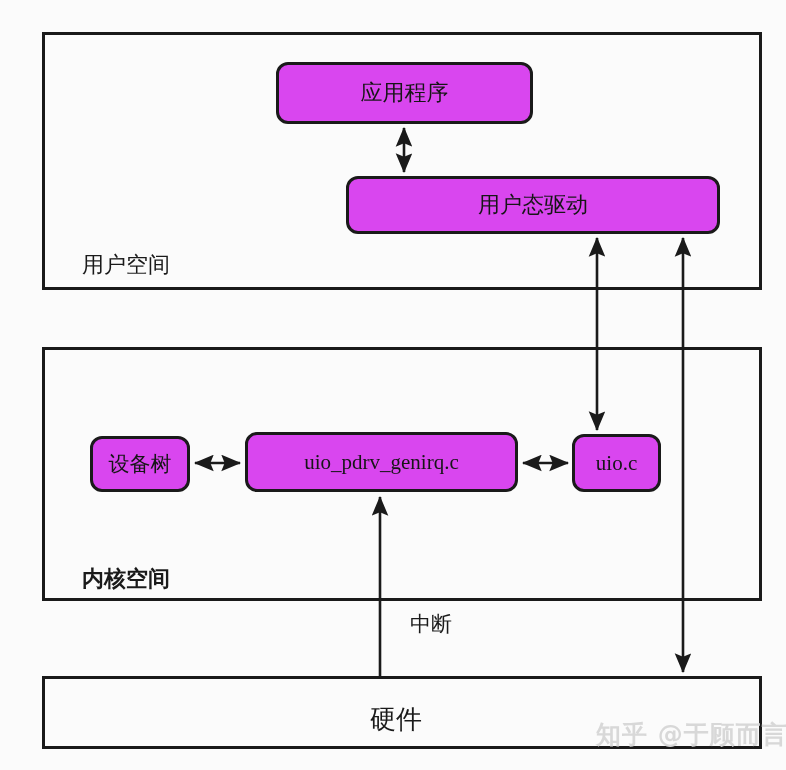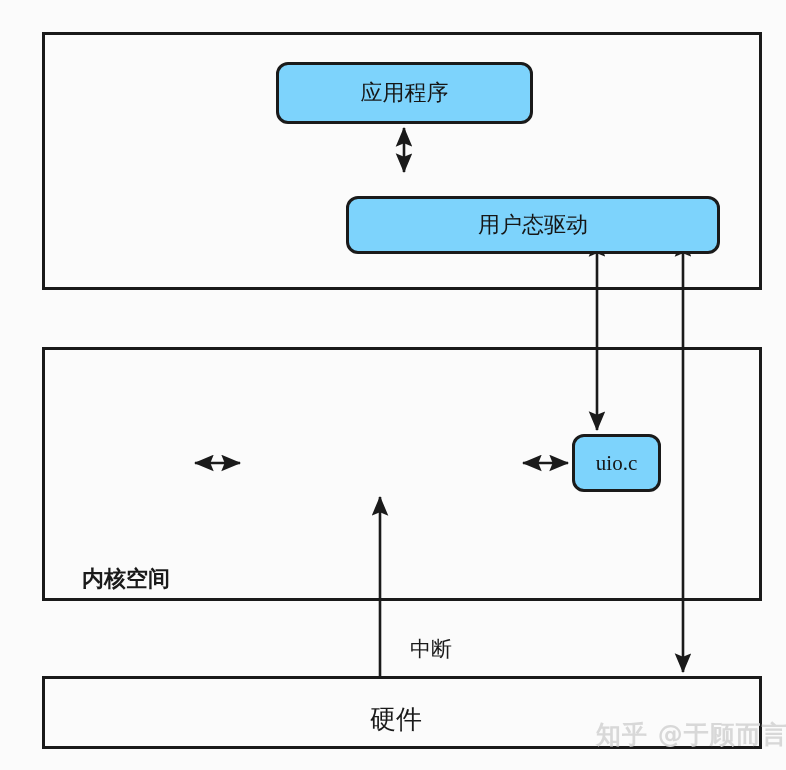--- a/index.html
+++ b/index.html
@@ -29,21 +29,21 @@
     position: absolute;
     box-sizing: border-box;
     border: 3px solid #1a1a1a;
     background: transparent;
   }
   .node-box {
     position: absolute;
     box-sizing: border-box;
     border: 3px solid #1a1a1a;
     border-radius: 12px;
-    background: #7dd3fc;
+    background: #d946ef;
     display: flex;
     align-items: center;
     justify-content: center;
     text-align: center;
   }
   .zone-label {
     position: absolute;
     color: #1a1a1a;
     white-space: nowrap;
   }
@@ -97,38 +97,45 @@
     <line x1="597" y1="238" x2="597" y2="430" stroke="#1a1a1a" stroke-width="2.6" marker-start="url(#arrow-start)" marker-end="url(#arrow-end)"></line>
 
       hardware (long vertical on the right) --&gt;
     <line x1="683" y1="238" x2="683" y2="672" stroke="#1a1a1a" stroke-width="2.6" marker-start="url(#arrow-start)" marker-end="url(#arrow-end)"></line>
 
       uio_pdrv_genirq.c (interrupt) --&gt;
     <line x1="380" y1="676" x2="380" y2="497" stroke="#1a1a1a" stroke-width="2.6" marker-end="url(#arrow-end)"></line>
   </svg>
 
   <div class="zone-box" style="left:42px; top:32px; width:720px; height:258px;"></div>
+  <div class="zone-label cjk" style="left:82px; top:250px; font-size:22px;">用户空间</div>
 
   <div class="zone-box" style="left:42px; top:347px; width:720px; height:254px;"></div>
   <div class="zone-label cjk" style="left:82px; top:564px; font-size:22px;font-weight:bold;">内核空间</div>
 
   <div class="zone-box" style="left:42px; top:676px; width:720px; height:73px;"></div>
   <div class="zone-label cjk" style="left:370px; top:702px; font-size:26px;">硬件</div>
 
   <div class="node-box" style="left:276px; top:62px; width:257px; height:62px;">
     <span class="node-label cjk" style="font-size:22px;">应用程序</span>
   </div>
 
-  <div class="node-box" style="left:346px; top:176px; width:374px; height:58px;margin-top:20px;">
+  <div class="node-box" style="left:346px; top:176px; width:374px; height:58px;">
     <span class="node-label cjk" style="font-size:22px;">用户态驱动</span>
   </div>
 
+  <div class="node-box" style="left:90px; top:436px; width:100px; height:56px;">
+    <span class="node-label cjk" style="font-size:21px;">设备树</span>
+  </div>
 
+  <div class="node-box" style="left:245px; top:432px; width:273px; height:60px;">
+    <span class="node-label" style="font-size:21px;">uio_pdrv_genirq.c</span>
+  </div>
 
   <div class="node-box" style="left:572px; top:434px; width:89px; height:58px;">
     <span class="node-label" style="font-size:21px;">uio.c</span>
   </div>
 
-  <div class="edge-label cjk" style="left:410px; top:635px; font-size:21px;text-align:center;">中断</div>
+  <div class="edge-label cjk" style="left:410px; top:610px; font-size:21px;text-align:center;">中断</div>
 
   <div class="watermark cjk" style="left:596px; top:718px; font-size:25px;">知乎 @于顾而言</div>
 
 </div>
 
 </body></html>

